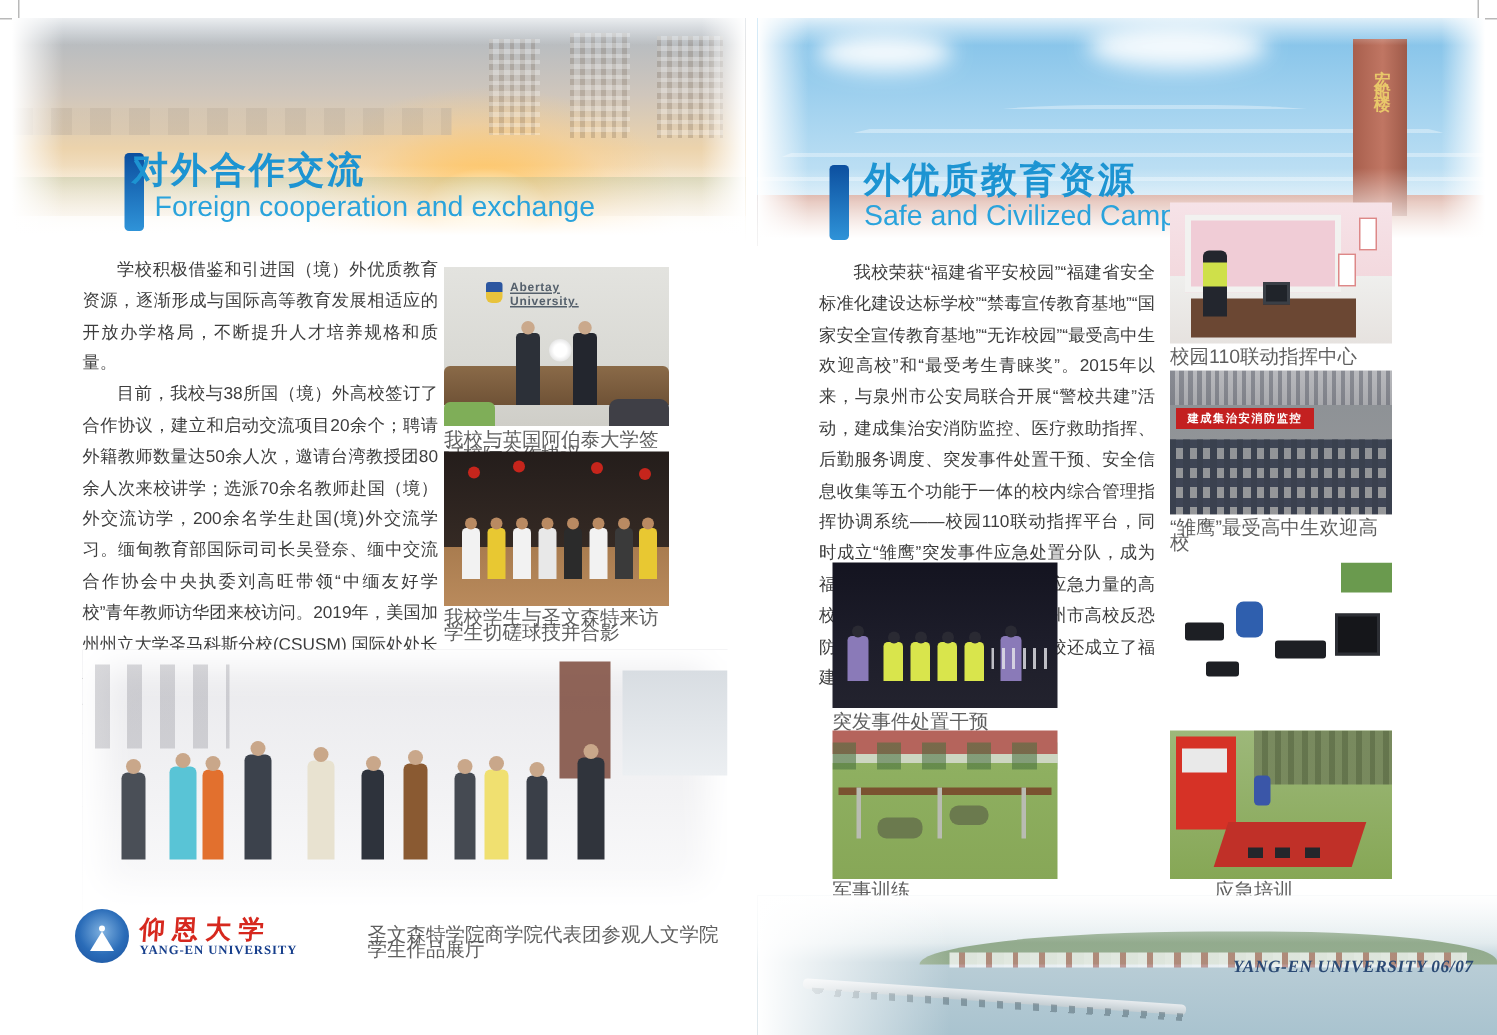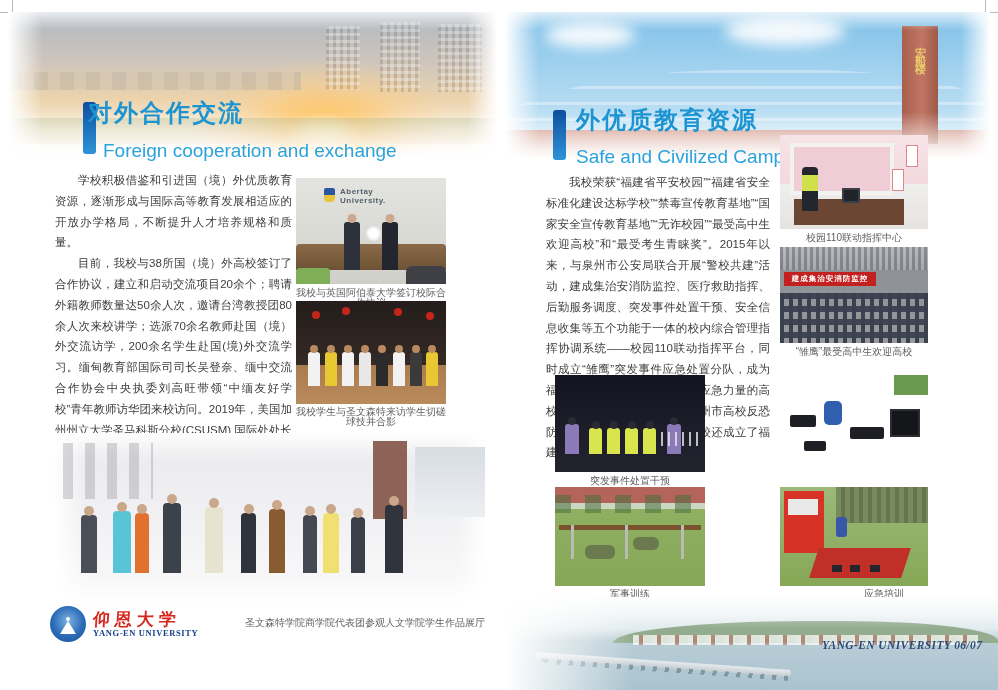--- a/index.html
+++ b/index.html
@@ -41,36 +41,36 @@
   .bldgTower { position:absolute; right:52px; top:14px; width:36px; height:118px;
     background:linear-gradient(90deg,#a85f4d,#c07663 55%,#9e5a49);
     display:flex; align-items:flex-start; justify-content:center; padding-top:12px; }
   .towerSign { writing-mode:vertical-rl; font-family:"Liberation Serif",serif; font-weight:700;
     font-size:11px; letter-spacing:8px; color:#e9c86a; }
 
   
   .titleBar { position:absolute; width:13px; border-radius:3px;
     background:linear-gradient(180deg,#0c4f9f,#2f93d8); }
   .titleZh { position:absolute; font-size:24px; font-weight:700; letter-spacing:2px; color:#1d94d2; }
-  .titleEn { position:absolute; font-size:19px; font-weight:400; color:#2aa3dc;margin-top:12px; }
+  .titleEn { position:absolute; font-size:19px; font-weight:400; color:#2aa3dc; }
 
   
   .bodyText { position:absolute; font-size:11.5px; line-height:20.8px; color:#3d3d3d;
     text-align:justify; }
   .bodyText p { text-indent:2em; margin:0; }
 
   
   .photo { position:absolute; overflow:hidden; background:#ddd; }
-  .cap { position:absolute; font-size:10px; color:#5f5f5f; text-align:center; line-height:10px; }
+  .cap { position:absolute; font-size:13px; color:#5f5f5f; line-height:10px; }
 
   
   .ph-abertay { background:linear-gradient(180deg,#e3e3df 0%,#d9d9d4 60%,#cfcec8 100%); }
   .ab-crest { position:absolute; left:28px; top:10px; width:11px; height:14px;
     background:linear-gradient(180deg,#2c56a0 50%,#e8c33c 50%); border-radius:2px 2px 4px 4px; }
-  .ab-sign { position:absolute; left:44px; top:9px; color:#55606c; font-size:8px; line-height:9px; font-weight:700; letter-spacing:.5px; }
+  .ab-sign { position:absolute; left:44px; top:9px; color:#55606c; font-size:8px; line-height:9px; font-weight:700; letter-spacing:.5px;text-decoration:underline; }
   .ab-counter { position:absolute; left:0; bottom:14px; width:100%; height:26px;
     background:linear-gradient(180deg,#8a6a48,#6f5236); border-radius:4px 4px 0 0; }
   .fig { position:absolute; border-radius:3px 3px 0 0; }
   .fig:before { content:""; position:absolute; left:50%; top:-8px; transform:translateX(-50%);
     width:9px; height:9px; border-radius:50%; background:#caa98c; }
   .ab-plate { position:absolute; left:70px; top:48px; width:15px; height:15px; border-radius:50%;
     background:radial-gradient(circle,#fff 40%,#cfcfcf); z-index:3; }
   .ab-sofaL { position:absolute; left:0; bottom:0; width:34px; height:16px; background:#7fae58; border-radius:4px 4px 0 0; }
   .ab-sofaR { position:absolute; right:0; bottom:0; width:40px; height:18px; background:#3f3f46; border-radius:6px 6px 0 0; }
 

